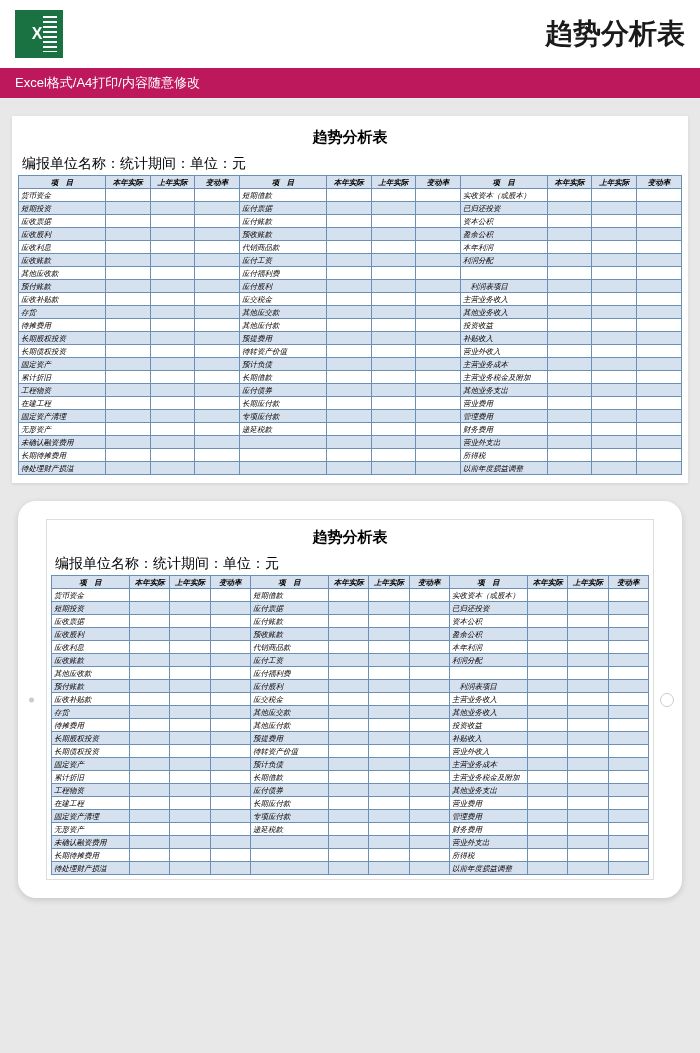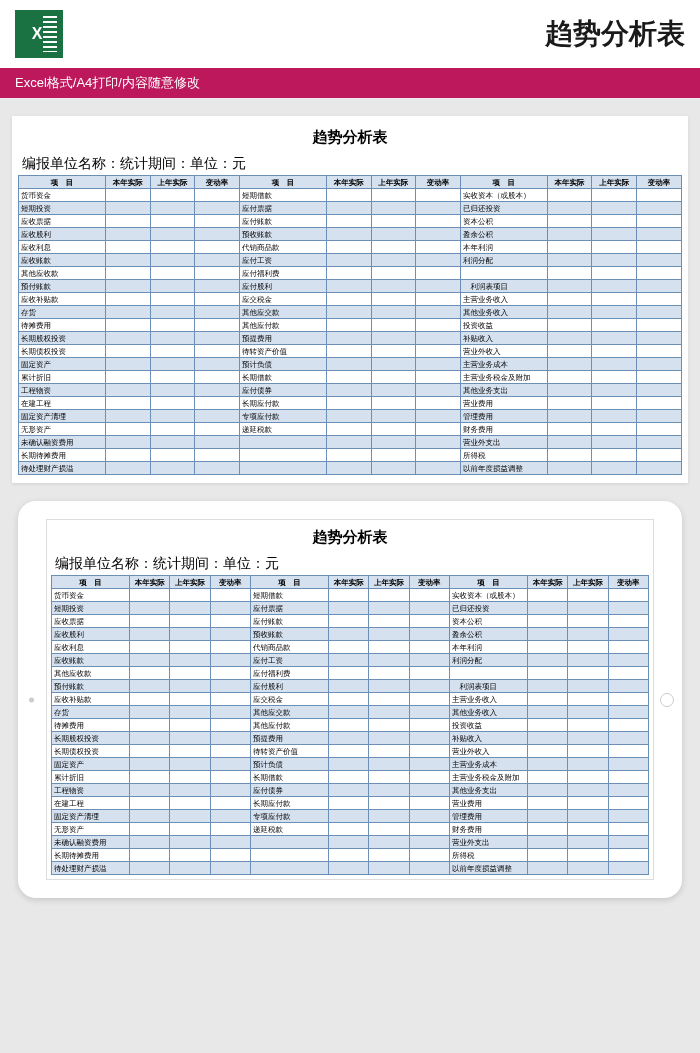--- a/index.html
+++ b/index.html
@@ -68,20 +68,21 @@
   }
   .meta-row {
     display: flex;
     font-size: 14px;
     padding: 2px 4px;
   }
   table {
     width: 100%;
     border-collapse: collapse;
     font-size: 7.5px;
+    font-style: italic;
   }
   th, td {
     border: 1px solid #6b8fb5;
     padding: 1.5px 2px;
     text-align: left;
     height: 12px;
     line-height: 1.2;
   }
   th {
     background: #d6e1ef;

